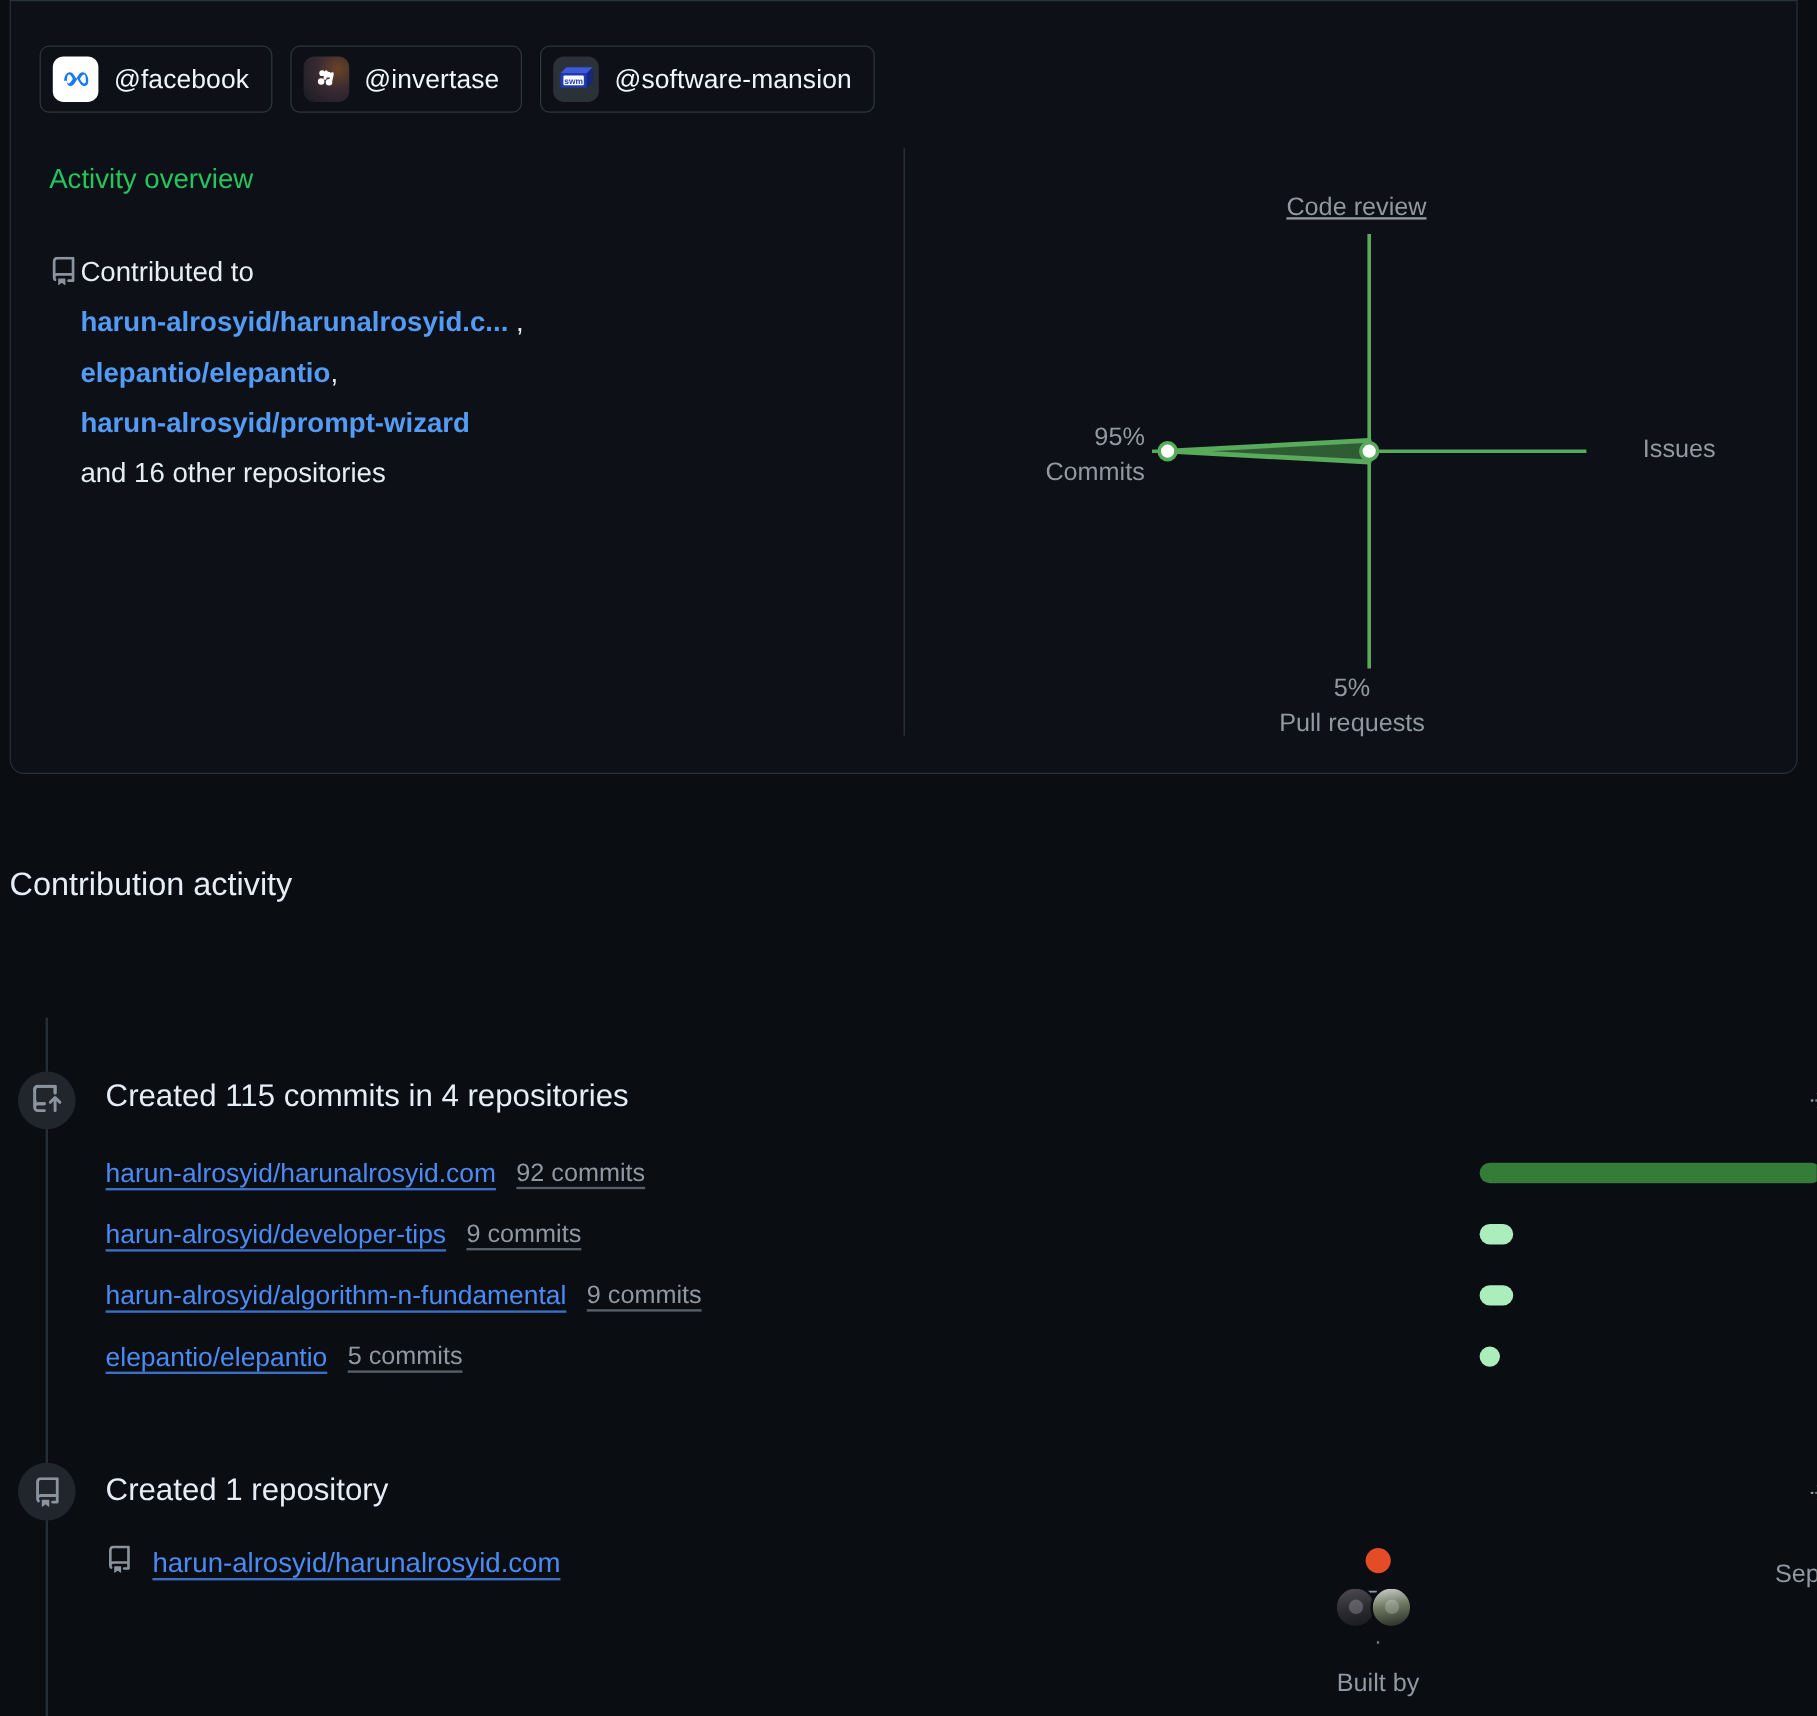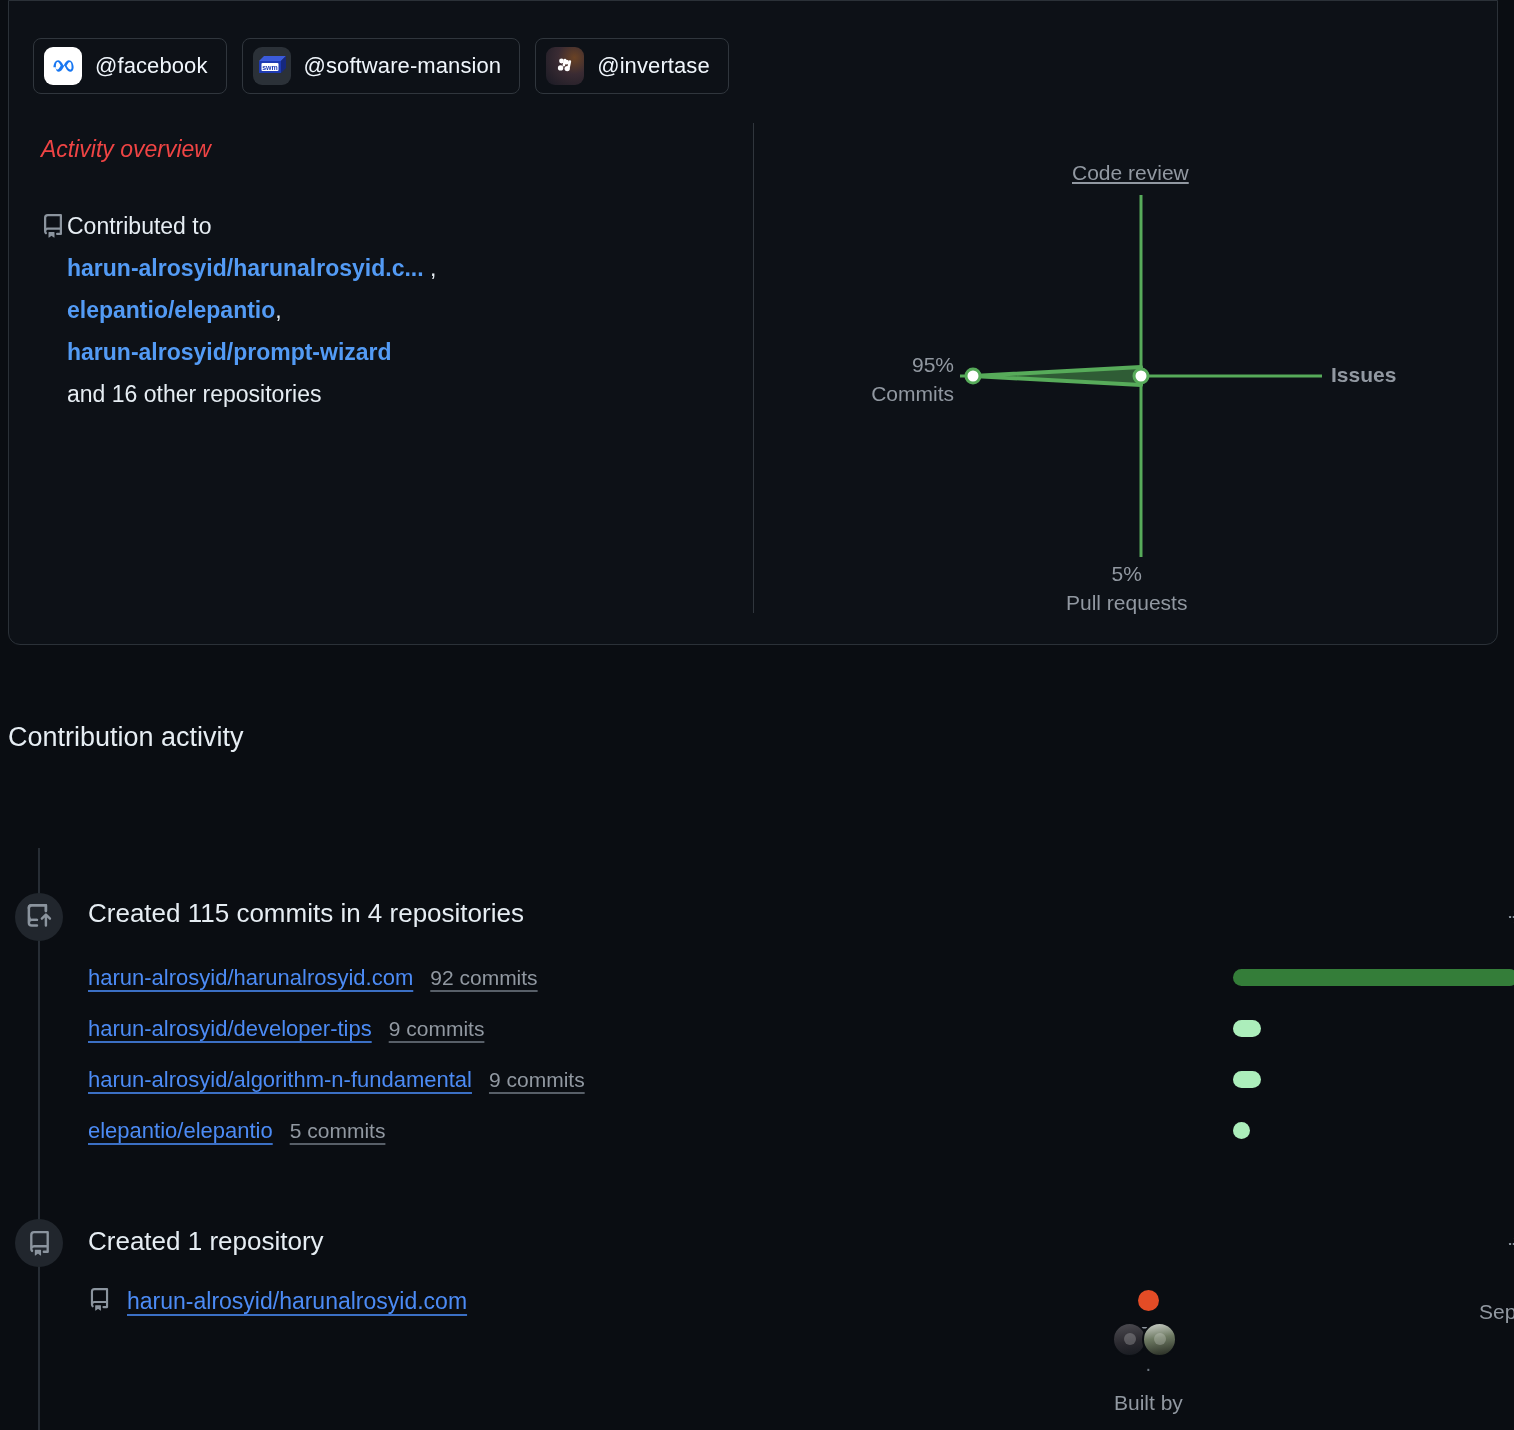--- a/index.html
+++ b/index.html
@@ -63,22 +63,21 @@
   }
   .av-facebook { background: #ffffff; }
   .av-invertase { background: radial-gradient(circle at 75% 28%, #6b4324 0%, #3a2b33 42%, #191a24 100%); }
   .av-swm { background: #2b3138; }
 
   
   .activity-title {
     position: absolute;
     left: 41px; top: 136px;
     font-size: 23px;
-    color: #ef4444;
-    font-style: italic;
+    color: #22c55e;
   }
   .contrib-block {
     position: absolute;
     left: 41px; top: 205px;
     width: 640px;
     display: flex;
     gap: 0;
   }
   .contrib-icon { flex: 0 0 26px; padding-top: 9px; }
   .contrib-text {
@@ -102,21 +101,21 @@
   .chart-wrap { position: absolute; left: 760px; top: 123px; width: 730px; height: 500px; }
   .chart-label {
     position: absolute;
     font-size: 21px;
     color: #9198a1;
     text-align: center;
     white-space: nowrap;
     line-height: 29px;
   }
   .lbl-codereview { left: 1072px; top: 158px; text-decoration: underline; }
-  .lbl-issues     { left: 1331px; top: 360px; font-weight: bold; }
+  .lbl-issues     { left: 1369px; top: 360px; }
   .lbl-pr         { left: 1066px; top: 559px; }
   .lbl-commits    { left: 844px;  top: 350px; width: 110px; text-align: right; }
 
   
   .contrib-activity-title {
     position: absolute;
     left: 8px; top: 722px;
     font-size: 27px;
     color: #e6edf3;
   }
@@ -279,47 +278,47 @@
 
   <div class="org-chips">
 
     <div class="org-chip">
       <span class="org-avatar av-facebook">
         <svg width="26" height="26" viewBox="0 0 24 24" aria-hidden="true">
           <path d="M3.2 13.2c0-3.6 1.9-6.6 4.3-6.6 1.6 0 2.7 1.1 4 3.3l1 1.8 1-1.8c1.3-2.2 2.4-3.3 4-3.3 2.4 0 4.3 3 4.3 6.6 0 2.5-1.2 4.1-3.1 4.1-1.6 0-2.8-1.2-4.1-3.5l-.9-1.6c-.1-.2-.2-.4-.3-.6l-.9 1.6c-1.3 2.3-2.6 4.1-4.3 4.1-1.9 0-3-1.6-3-4.1zm2.2-.1c0 1.4.5 2.2 1.3 2.2.8 0 1.5-.7 2.6-2.6l.6-1-.6-1.1C8.3 8.8 7.6 8.3 6.9 8.3c-.8 0-1.5 1.2-1.5 4.8zm13.3 2.2c.8 0 1.2-.8 1.2-2.2 0-3.6-.7-4.8-1.5-4.8-.7 0-1.4.6-2.4 2.3l-.7 1.2.6 1c1.1 1.8 1.9 2.5 2.8 2.5z" fill="#1877f2"></path>
         </svg>
       </span>
       <span class="org-chip-label">@facebook</span>
-    </div>
-
-    <div class="org-chip">
-      <span class="org-avatar av-swm">
-        <svg width="32" height="28" viewBox="0 0 32 28" aria-hidden="true">
-          <polygon points="3,9 8,4 30,4 25,9" fill="#3b5bdb"></polygon>
-          <rect x="3" y="9" width="22" height="12" fill="#1f3bb3"></rect>
-          <polygon points="25,9 30,4 30,16 25,21" fill="#16287e"></polygon>
-          <rect x="5.5" y="11" width="17" height="8" rx="1" fill="#ffffff"></rect>
-          <text x="14" y="17.6" font-family="Liberation Sans, sans-serif" font-size="7" font-weight="700" fill="#1f3bb3" text-anchor="middle">swm</text>
-        </svg>
-      </span>
-      <span class="org-chip-label">@software-mansion</span>
     </div>
 
     <div class="org-chip">
       <span class="org-avatar av-invertase">
         <svg width="24" height="24" viewBox="0 0 24 24" aria-hidden="true">
           <circle cx="8.5" cy="7" r="2.4" fill="#ffffff"></circle>
           <circle cx="13.6" cy="8.2" r="2.4" fill="#ffffff"></circle>
           <circle cx="7.6" cy="13.9" r="2.7" fill="#ffffff"></circle>
           <circle cx="14.2" cy="14.6" r="2.7" fill="#ffffff"></circle>
           <rect x="10.1" y="4.6" width="2.6" height="8" rx="1.3" fill="#ffffff" transform="rotate(12 11.4 8.6)"></rect>
           <rect x="15.0" y="6.2" width="2.6" height="8" rx="1.3" fill="#ffffff" transform="rotate(12 16.3 10.2)"></rect>
         </svg>
       </span>
       <span class="org-chip-label">@invertase</span>
+    </div>
+
+    <div class="org-chip">
+      <span class="org-avatar av-swm">
+        <svg width="32" height="28" viewBox="0 0 32 28" aria-hidden="true">
+          <polygon points="3,9 8,4 30,4 25,9" fill="#3b5bdb"></polygon>
+          <rect x="3" y="9" width="22" height="12" fill="#1f3bb3"></rect>
+          <polygon points="25,9 30,4 30,16 25,21" fill="#16287e"></polygon>
+          <rect x="5.5" y="11" width="17" height="8" rx="1" fill="#ffffff"></rect>
+          <text x="14" y="17.6" font-family="Liberation Sans, sans-serif" font-size="7" font-weight="700" fill="#1f3bb3" text-anchor="middle">swm</text>
+        </svg>
+      </span>
+      <span class="org-chip-label">@software-mansion</span>
     </div>
   </div>
 
   <div class="activity-title">Activity overview</div>
 
   <div class="contrib-block">
     <span class="contrib-icon">
       <svg width="24" height="24" viewBox="0 0 16 16" fill="#8b949e" aria-hidden="true">
         <path d="M2 2.5A2.5 2.5 0 0 1 4.5 0h8.75a.75.75 0 0 1 .75.75v12.5a.75.75 0 0 1-.75.75h-2.5a.75.75 0 0 1 0-1.5h1.75v-2h-8a1 1 0 0 0-.714 1.7.75.75 0 1 1-1.072 1.05A2.495 2.495 0 0 1 2 11.5Zm10.5-1h-8a1 1 0 0 0-1 1v6.708A2.486 2.486 0 0 1 4.5 9h8ZM5 12.25a.25.25 0 0 1 .25-.25h3.5a.25.25 0 0 1 .25.25v3.25a.25.25 0 0 1-.4.2l-1.45-1.087a.249.249 0 0 0-.3 0L5.4 15.7a.25.25 0 0 1-.4-.2Z"></path>
       </svg>

